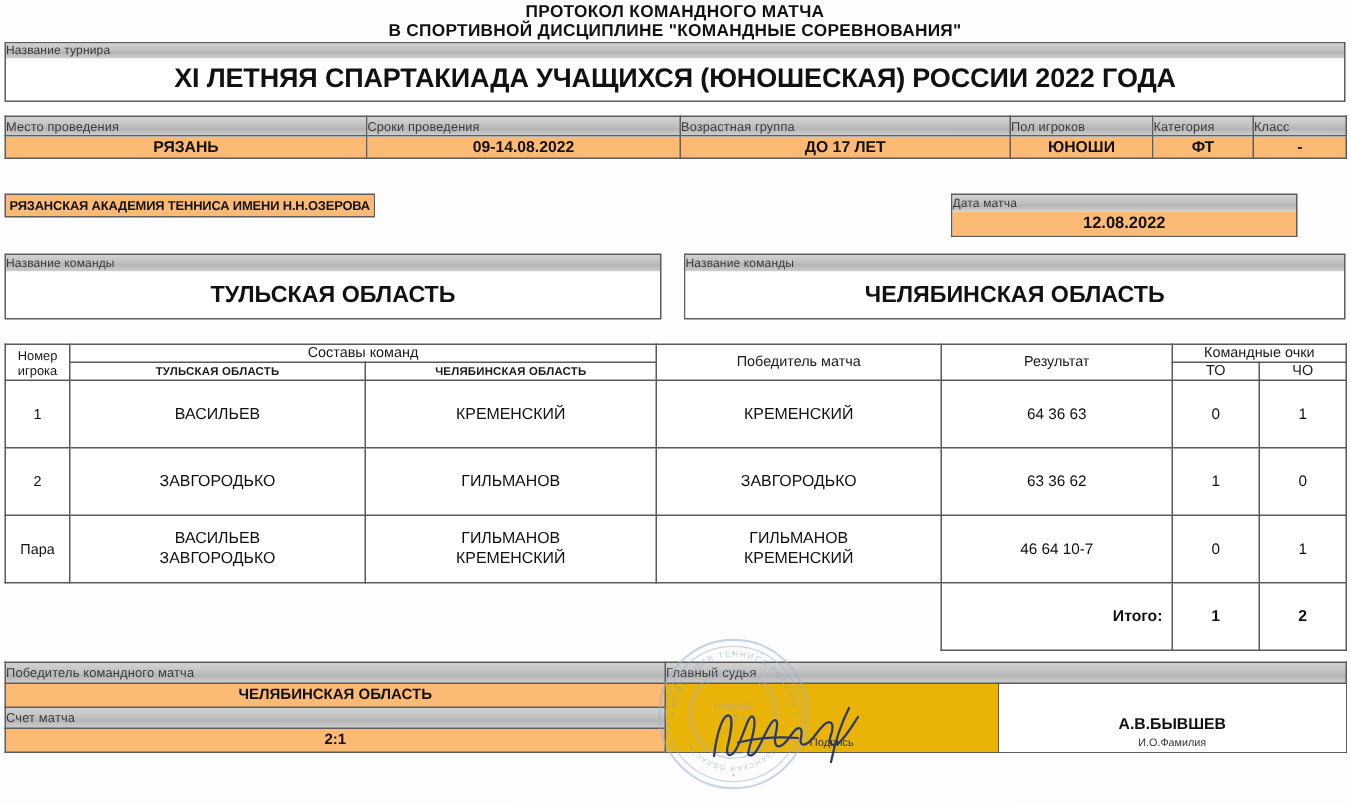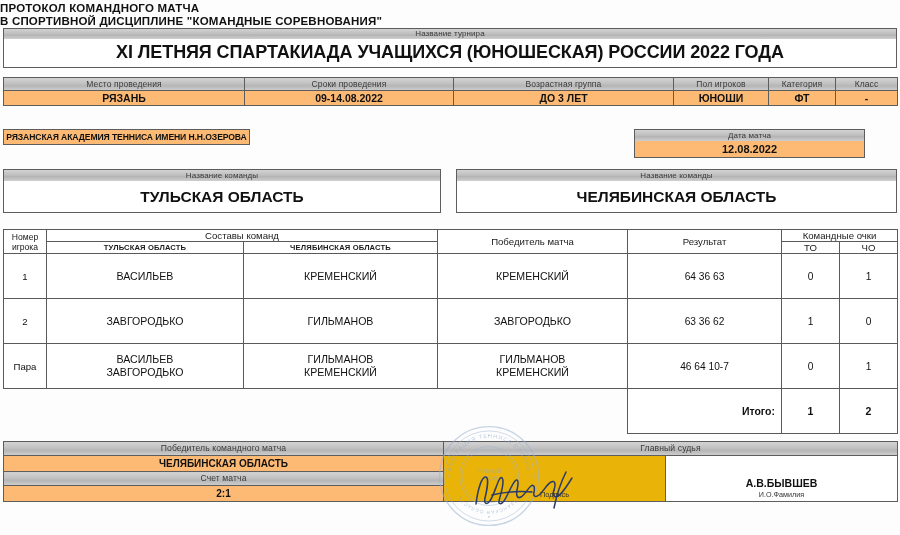--- a/index.html
+++ b/index.html
@@ -19,41 +19,40 @@
   .page {
     position: absolute;
     inset: 0;
     background: #fdfdfd;
   }
   
   .cap {
     background: linear-gradient(to bottom, #d2d2d2 0%, #c0c0c0 45%, #b4b4b4 60%, #cfcfcf 100%);
     color: #3a3a3a;
     font-size: 8px;
-    text-align: center;
     line-height: 11px;
     height: 11px;
     letter-spacing: .1px;
     white-space: nowrap;
     overflow: hidden;
   }
   .val {
     background: #fdba74;
     text-align: center;
     font-weight: bold;
     white-space: nowrap;
     overflow: hidden;
   }
   .bx { border: 1.3px solid #5d5d5d; box-sizing: border-box; }
 
   
   .doc-title {
     position: absolute;
     left: 0; right: 0;
-    text-align: left;
+    text-align: center;
     font-size: 11.5px;
     font-weight: bold;
     letter-spacing: .2px;
     white-space: nowrap;
   }
   #t1 { top: 2px; }
   #t2 { top: 15px; }
 
   
   #tour-box { position: absolute; left: 3px; top: 28px; width: 894px; height: 40px; }
@@ -172,21 +171,21 @@
         <td class="cap">Место проведения</td>
         <td class="cap">Сроки проведения</td>
         <td class="cap">Возрастная группа</td>
         <td class="cap">Пол игроков</td>
         <td class="cap">Категория</td>
         <td class="cap">Класс</td>
       </tr>
       <tr>
         <td class="val">РЯЗАНЬ</td>
         <td class="val">09-14.08.2022</td>
-        <td class="val">ДО 3 ЛЕТ</td>
+        <td class="val">ДО 17 ЛЕТ</td>
         <td class="val">ЮНОШИ</td>
         <td class="val">ФТ</td>
         <td class="val">-</td>
       </tr>
     </tbody>
       </table>
   </div>
 
   <div id="base-box" class="bx">
     <div class="val">РЯЗАНСКАЯ АКАДЕМИЯ ТЕННИСА ИМЕНИ Н.Н.ОЗЕРОВА</div>

